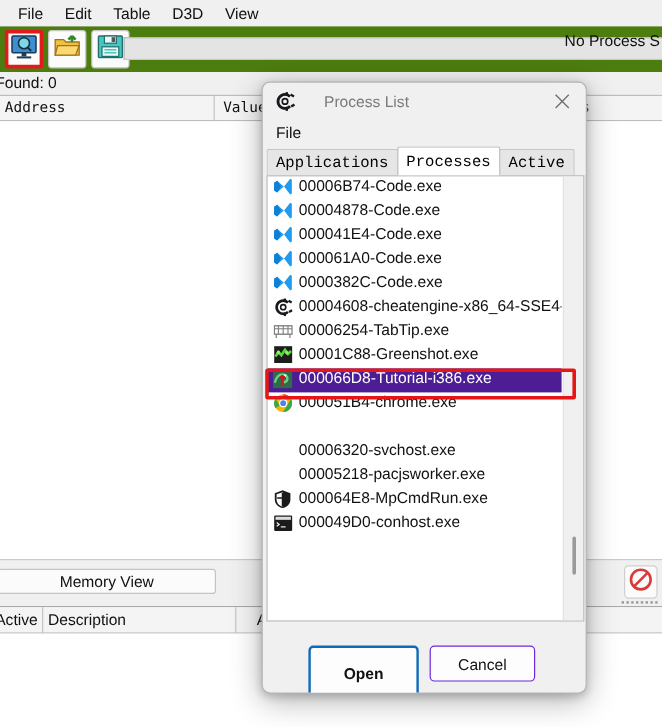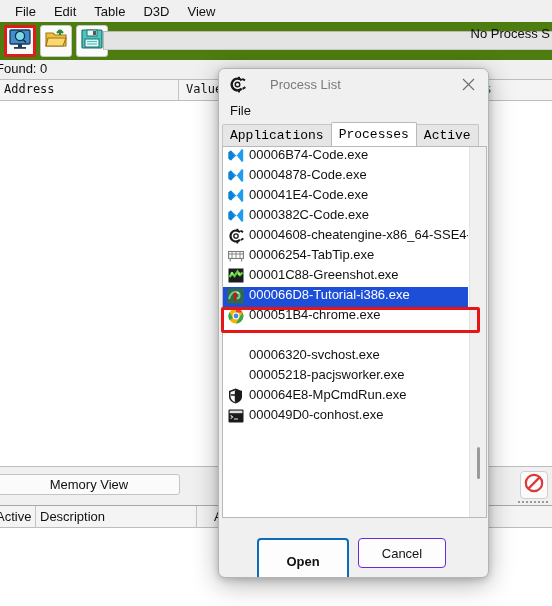--- a/index.html
+++ b/index.html
@@ -229,21 +229,21 @@
     position: absolute; top: 0; left: 0; width: 245px; height: 100%;
   }
   .prow {
     position: relative;
     height: 20px;
     display: flex; 
     padding-left: 4px;
     font-size: 13px; color: #111;
     white-space: nowrap;
   }
-  .prow.selected { background: #1d4ed8; color: #ffffff; }
+  .prow.selected { background: #4c1d95; color: #ffffff; }
   .prow .picon {
     width: 17px; height: 17px; margin-right: 5px;
     flex: 0 0 17px;
     display: flex; align-items: center; justify-content: center;
   }
   .prow .plabel { overflow: hidden; }
 
   .vscroll {
     position: absolute; right: 0; top: 0; width: 17px; height: 100%;
     background: #f0f0f0;
@@ -441,20 +441,29 @@
           </span>
           <span class="plabel">000041E4-Code.exe</span>
         </div>
         <div class="prow">
           <span class="picon">
             <svg width="17" height="15" viewBox="0 0 17 15">
               <path d="M1.5 4.2 4 2.6l5.6 5.1L14.8 1l1.4 0.8v11.4L14.8 14 9.6 7.3 4 12.4 1.5 10.8z" fill="#1f9cf0"></path>
               <path d="M4 2.6 1.5 4.2v6.6L4 12.4l3.1-4.7z" fill="#0d7fd4"></path>
             </svg>
           </span>
+          <span class="plabel">000061A0-Code.exe</span>
+        </div>
+        <div class="prow">
+          <span class="picon">
+            <svg width="17" height="15" viewBox="0 0 17 15">
+              <path d="M1.5 4.2 4 2.6l5.6 5.1L14.8 1l1.4 0.8v11.4L14.8 14 9.6 7.3 4 12.4 1.5 10.8z" fill="#1f9cf0"></path>
+              <path d="M4 2.6 1.5 4.2v6.6L4 12.4l3.1-4.7z" fill="#0d7fd4"></path>
+            </svg>
+          </span>
           <span class="plabel">0000382C-Code.exe</span>
         </div>
         <div class="prow">
           <span class="picon">
             <svg width="16" height="16" viewBox="0 0 17 17">
               <path d="M8.5 1.5a7 7 0 1 0 5 11.9l-1.6-1.6a4.7 4.7 0 1 1 0-6.6l1.6-1.6a7 7 0 0 0-5-2.1z" fill="#18191c"></path>
               <rect x="9" y="0.8" width="2" height="3.2" fill="#18191c"></rect>
               <rect x="13" y="2.6" width="3.2" height="2" fill="#18191c" transform="rotate(30 14.6 3.6)"></rect>
               <rect x="13.4" y="11" width="3.2" height="2" fill="#18191c" transform="rotate(-30 15 12)"></rect>
               <rect x="9" y="13.2" width="2" height="3.2" fill="#18191c"></rect>

